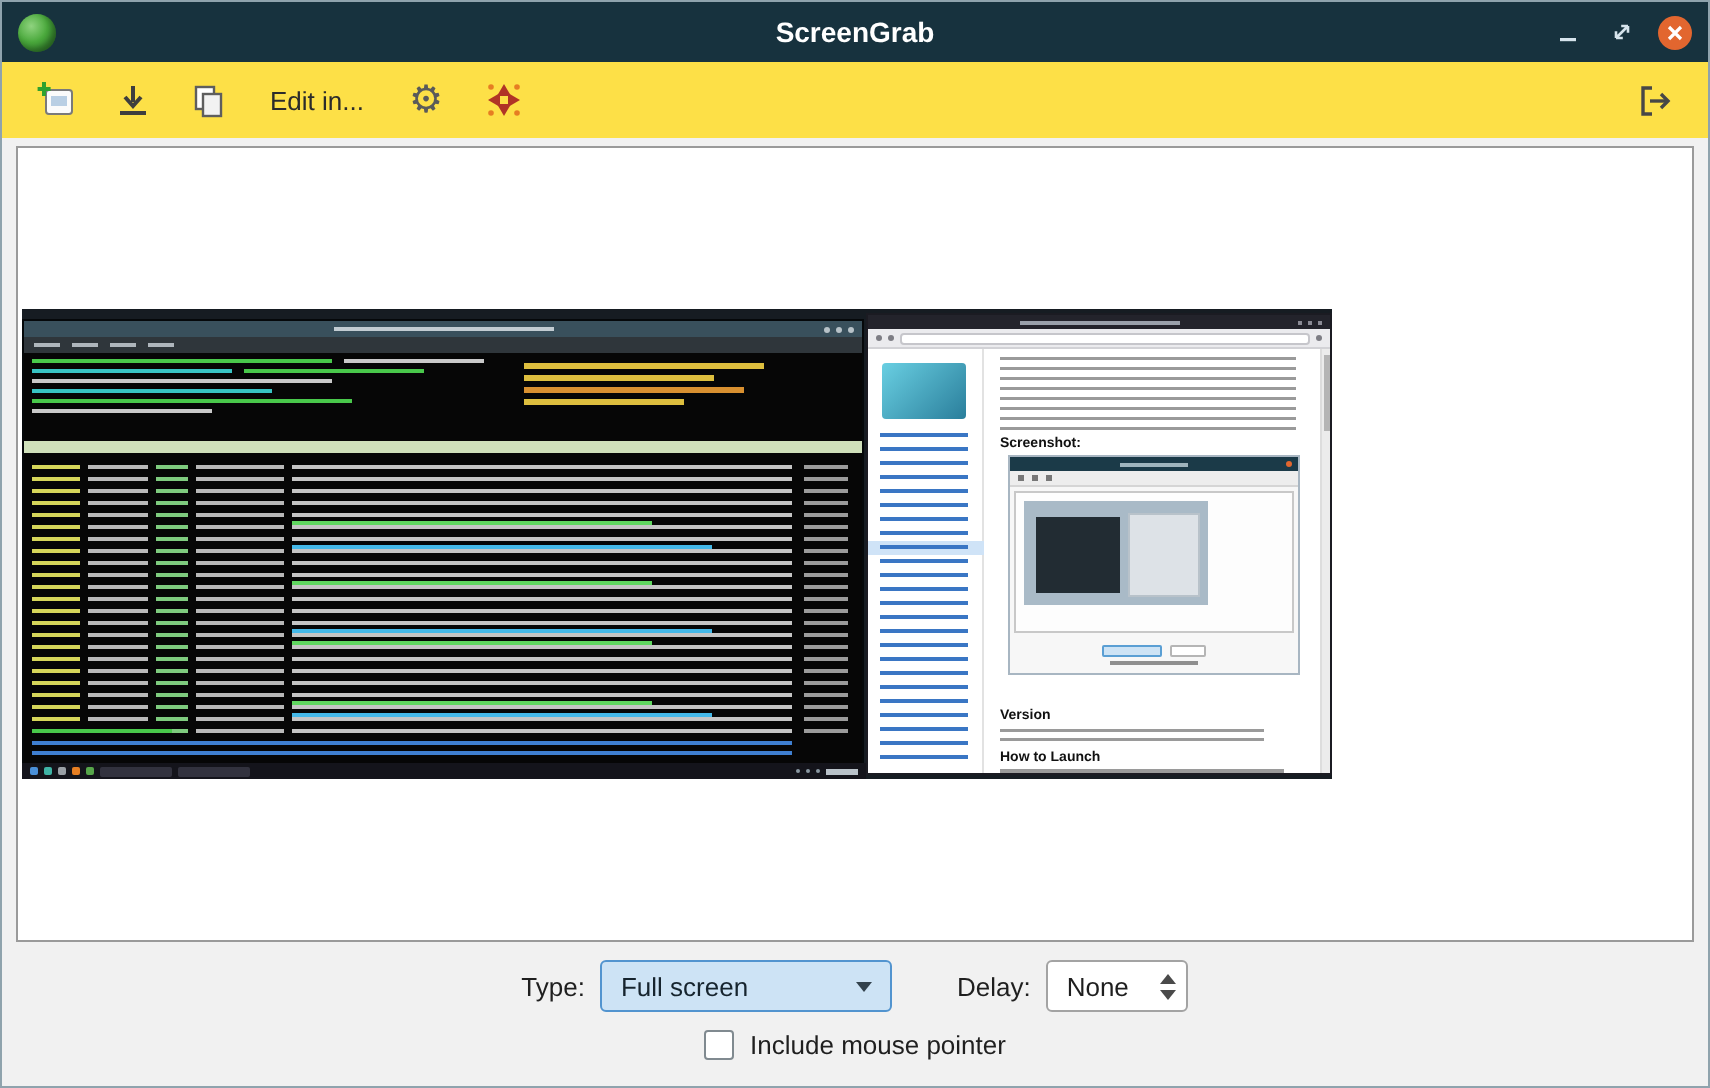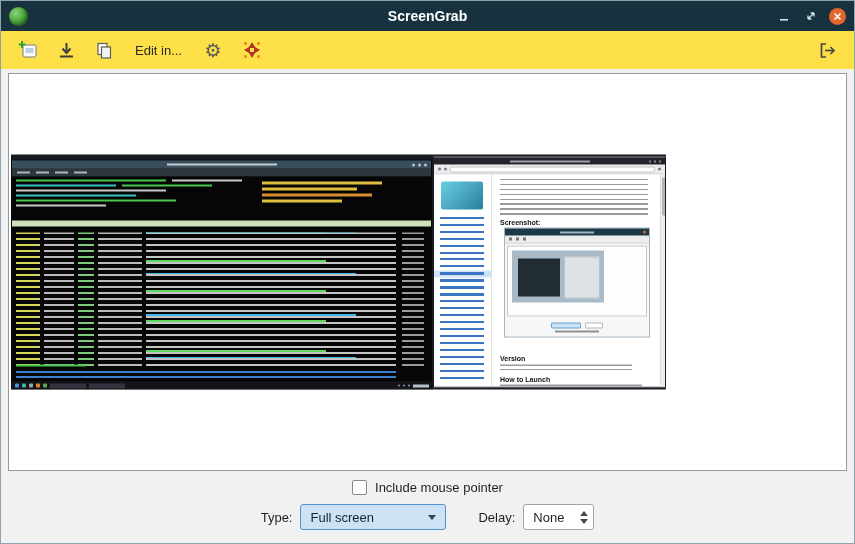--- a/index.html
+++ b/index.html
@@ -277,33 +277,33 @@
           <span class="tk" style="width:2px;height:2px;background:#8a98a2"></span>
           <span style="display:block;width:16px;height:3px;background:#b9c2c9"></span>
         </span>
       </div>
 
     </div>
   </div>
 
   <div class="bottom">
     <div class="ctrl-row">
-      <span class="checkbox"></span>
-      <span class="lbl">Include mouse pointer</span>
-    </div>
-    <div class="ctrl-row">
       <span class="lbl">Type:</span>
       <div class="combo">
         <span>Full screen</span>
         <span class="combo-chev"></span>
       </div>
       <span class="lbl delay-lbl">Delay:</span>
       <div class="spin">
         <span>None</span>
         <span class="spin-arrows">
           <span class="arr-up"></span>
           <span class="arr-dn"></span>
         </span>
       </div>
     </div>
+    <div class="ctrl-row">
+      <span class="checkbox"></span>
+      <span class="lbl">Include mouse pointer</span>
+    </div>
   </div>
 
 </div>
 
 </body></html>

